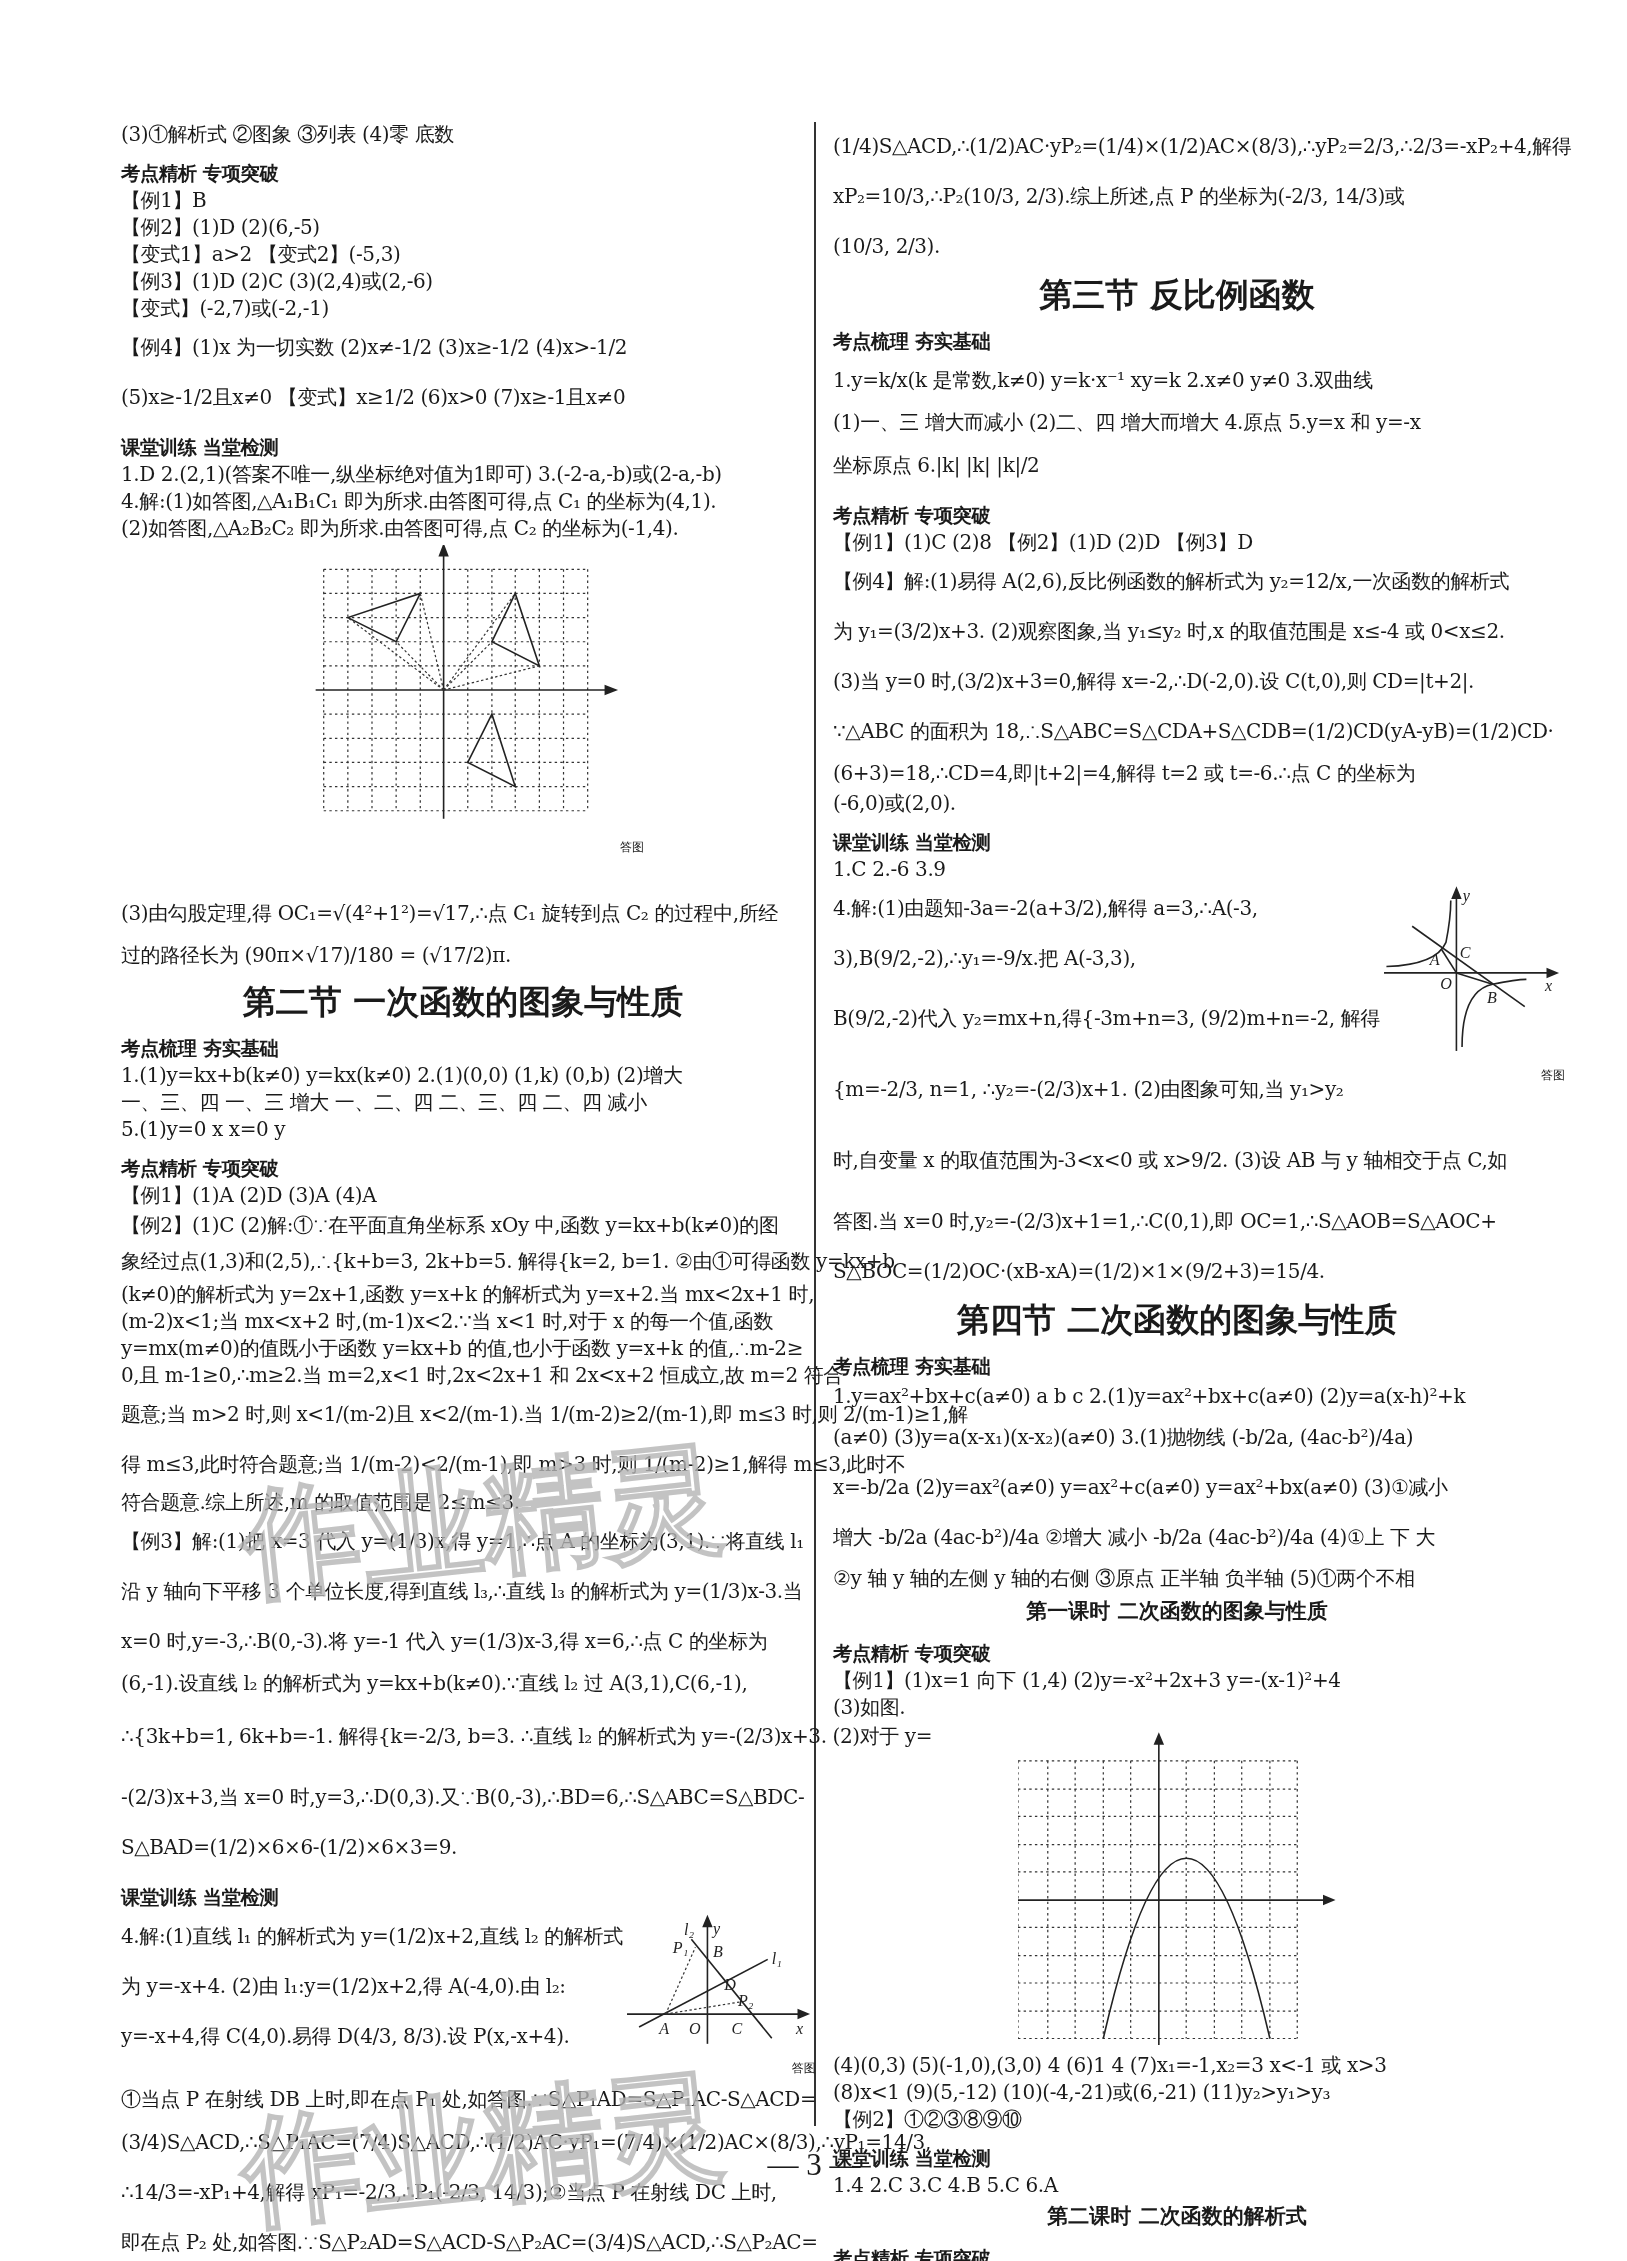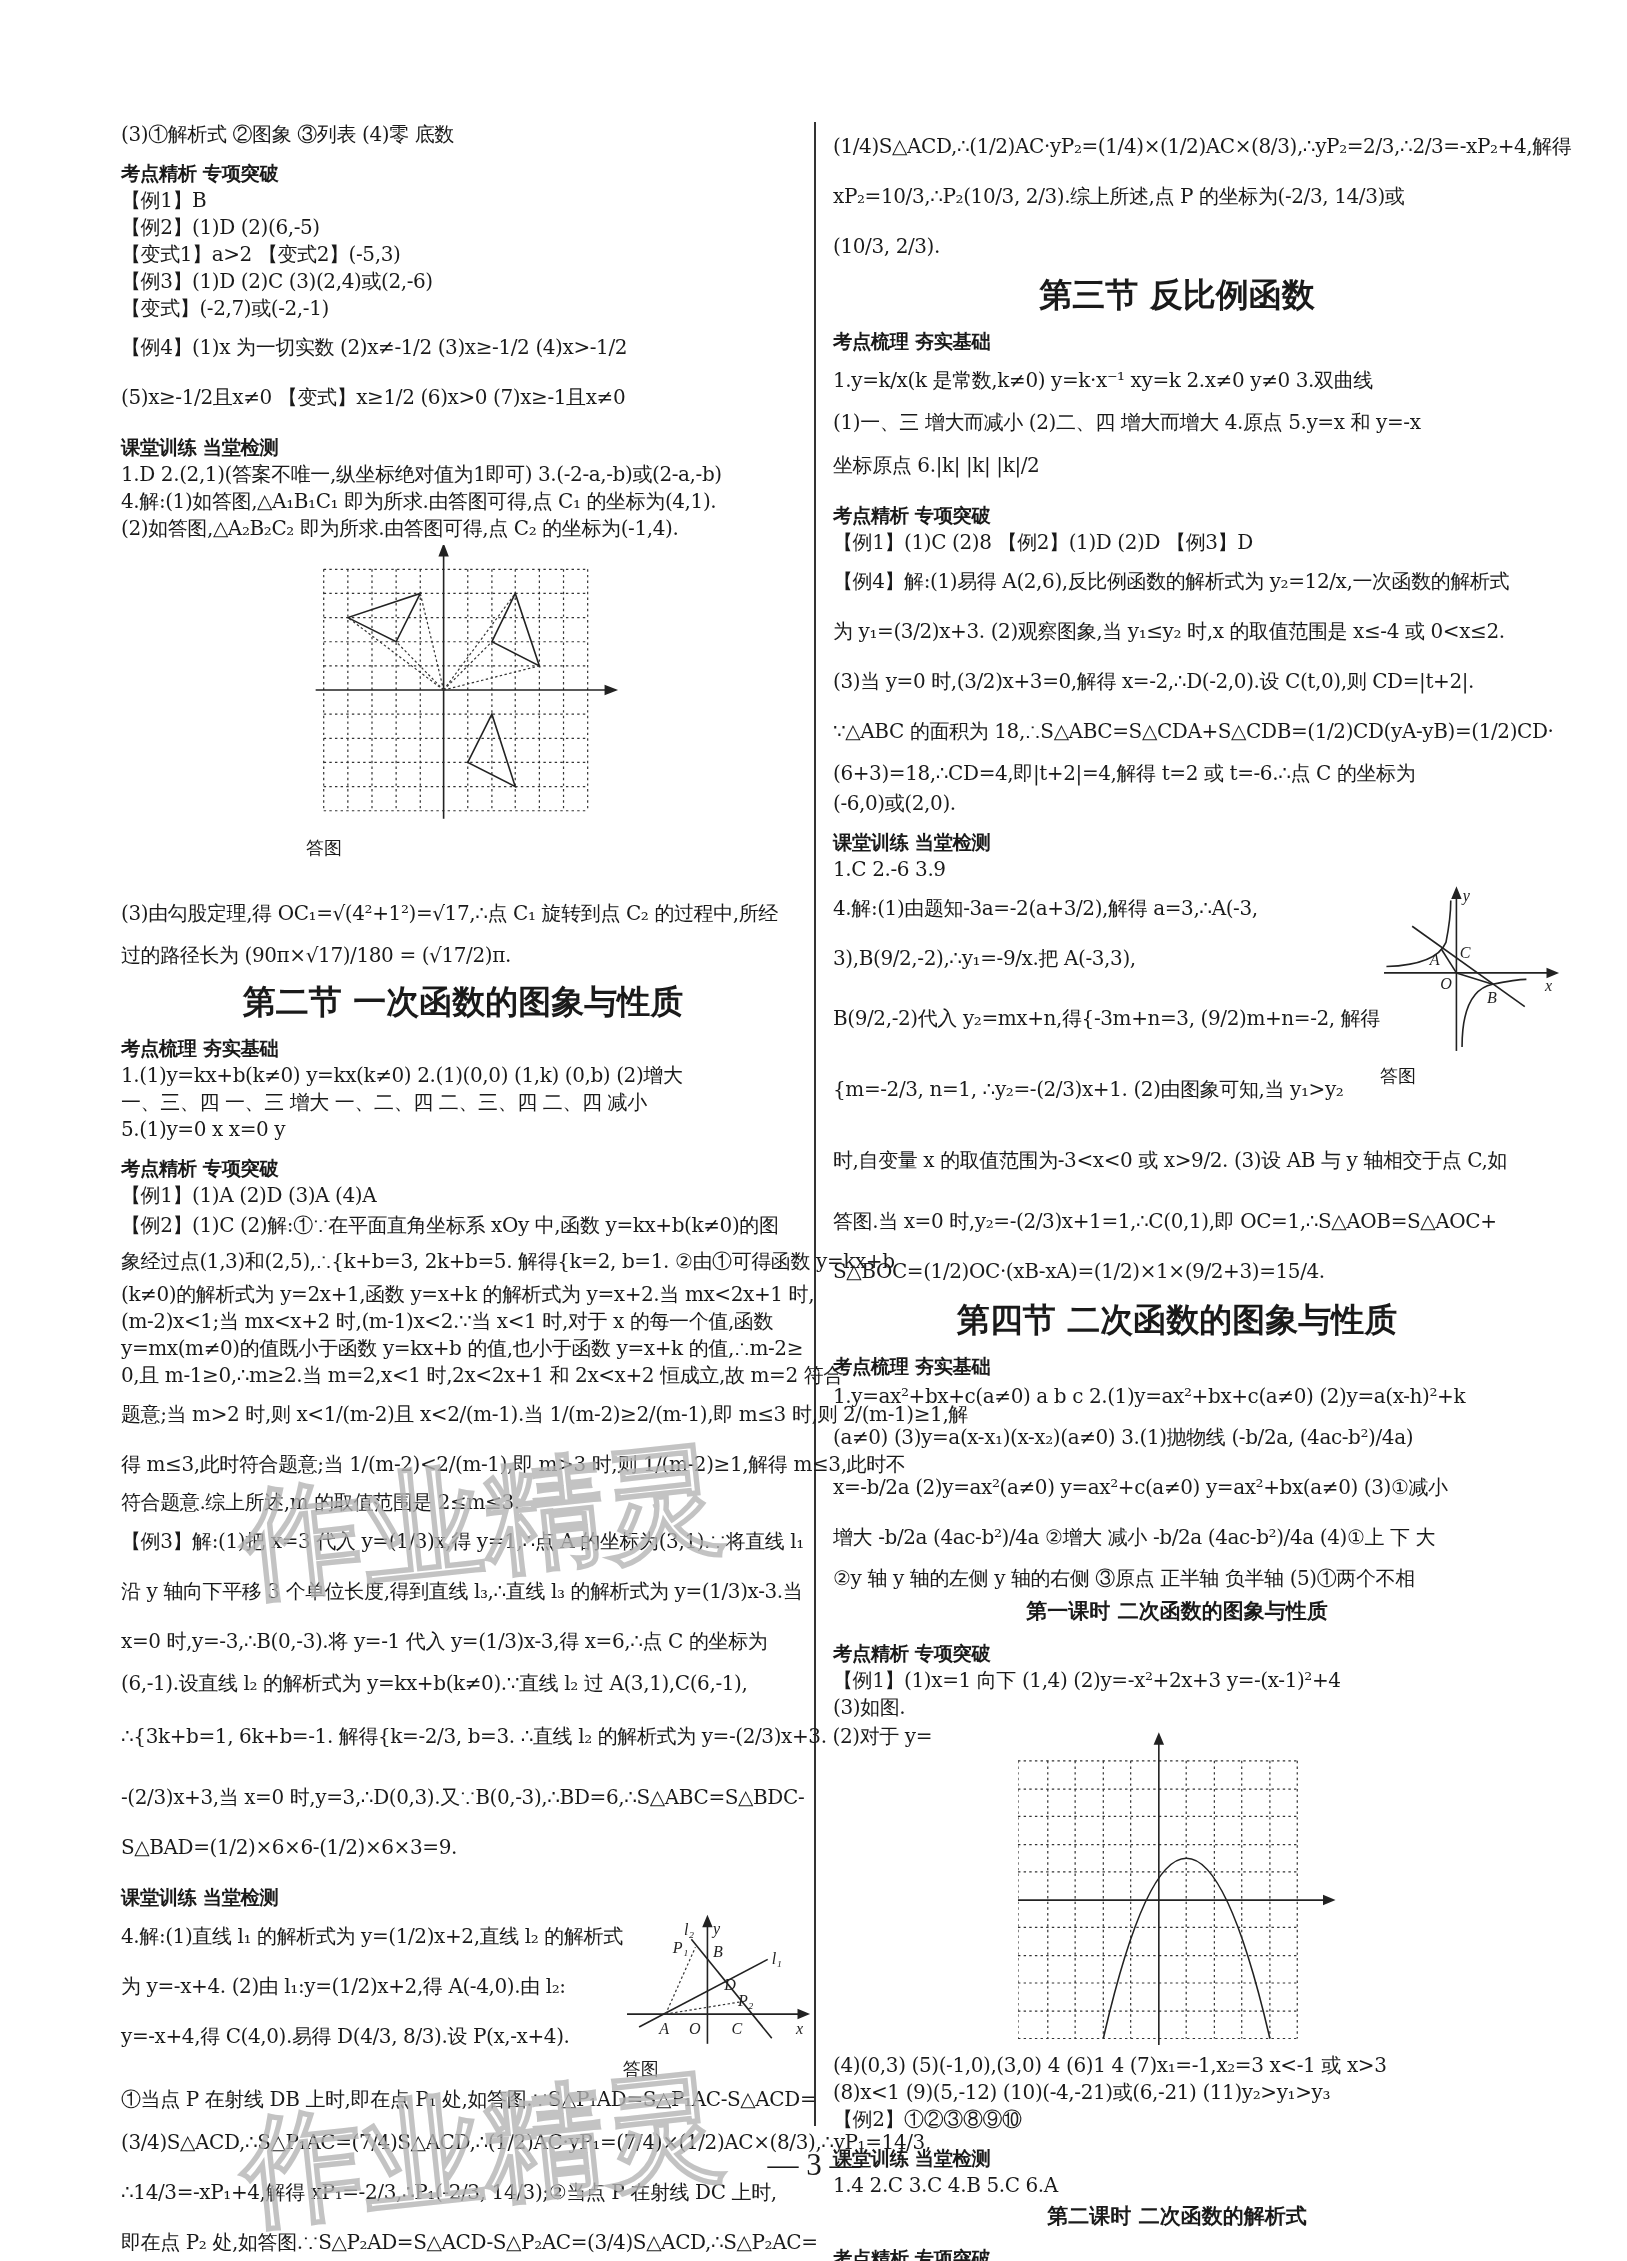--- a/index.html
+++ b/index.html
@@ -11,21 +11,21 @@
   .divider { position:absolute; left:814px; top:122px; width:1.6px; height:2004px; background:#333; }
   .line { white-space:nowrap; letter-spacing:-0.4px; }
   .line.tall { line-height:50px; }
   .line.xtall { line-height:71px; }
   .sub { font-family:"DejaVu Sans","Liberation Sans",sans-serif; font-weight:bold; font-size:19.3px;margin-top:12px; }
   .sec { font-family:"DejaVu Sans","Liberation Sans",sans-serif; font-weight:bold; font-size:33px;
          text-align:center; line-height:42px; margin:3.2px 0; }
   .lesson { font-family:"DejaVu Sans","Liberation Sans",sans-serif; font-weight:bold; font-size:21px;
             text-align:center; line-height:34px; }
   .figure { position:relative; }
-  .fig-caption { font-size:18px; text-align:left; }
+  .fig-caption { font-size:12px; text-align:right; }
   .wrap-row { display:flex; align-items:flex-start; }
   .wrap-row .text { flex:1; }
   .page-number { position:absolute; top:2147px; left:0; width:1628px; text-align:center;
                  font-size:31px; font-family:"Liberation Serif",serif; }
   .watermark { position:absolute; font-family:"DejaVu Sans","Liberation Sans",sans-serif; font-size:121px;
                color:transparent; -webkit-text-stroke:1.6px #b5b5b5; font-weight:bold; transform:rotate(-6deg); opacity:0.8; }
   svg text { font-family:"Liberation Serif",serif; }
 </style>
 </head>
 <body>

